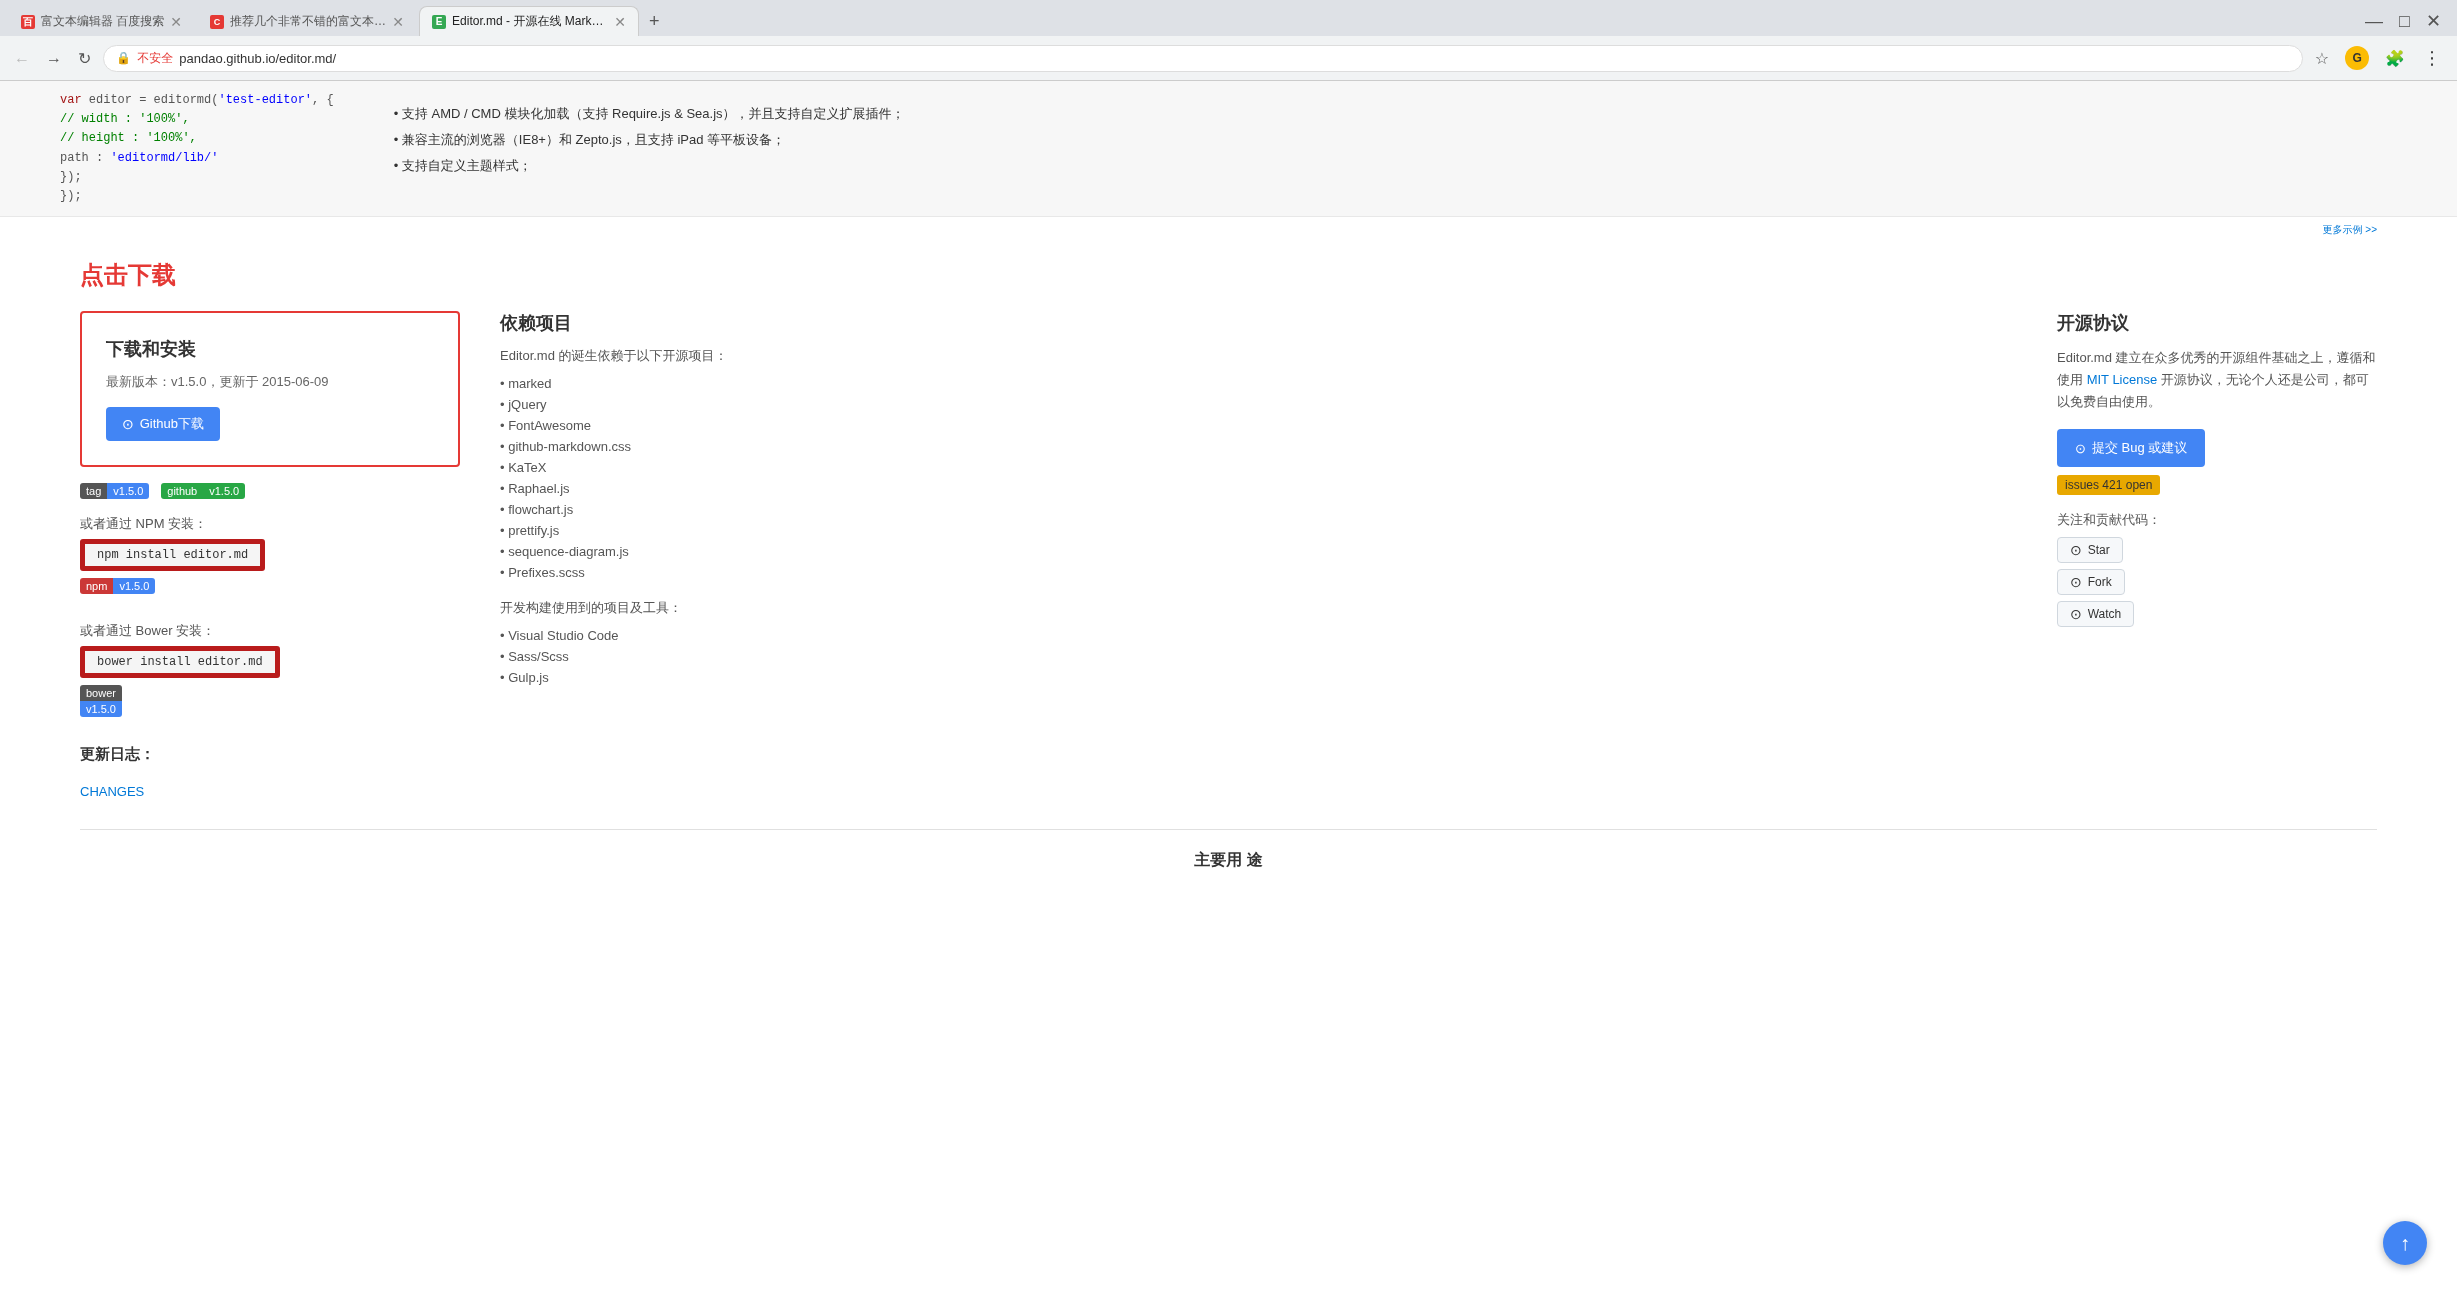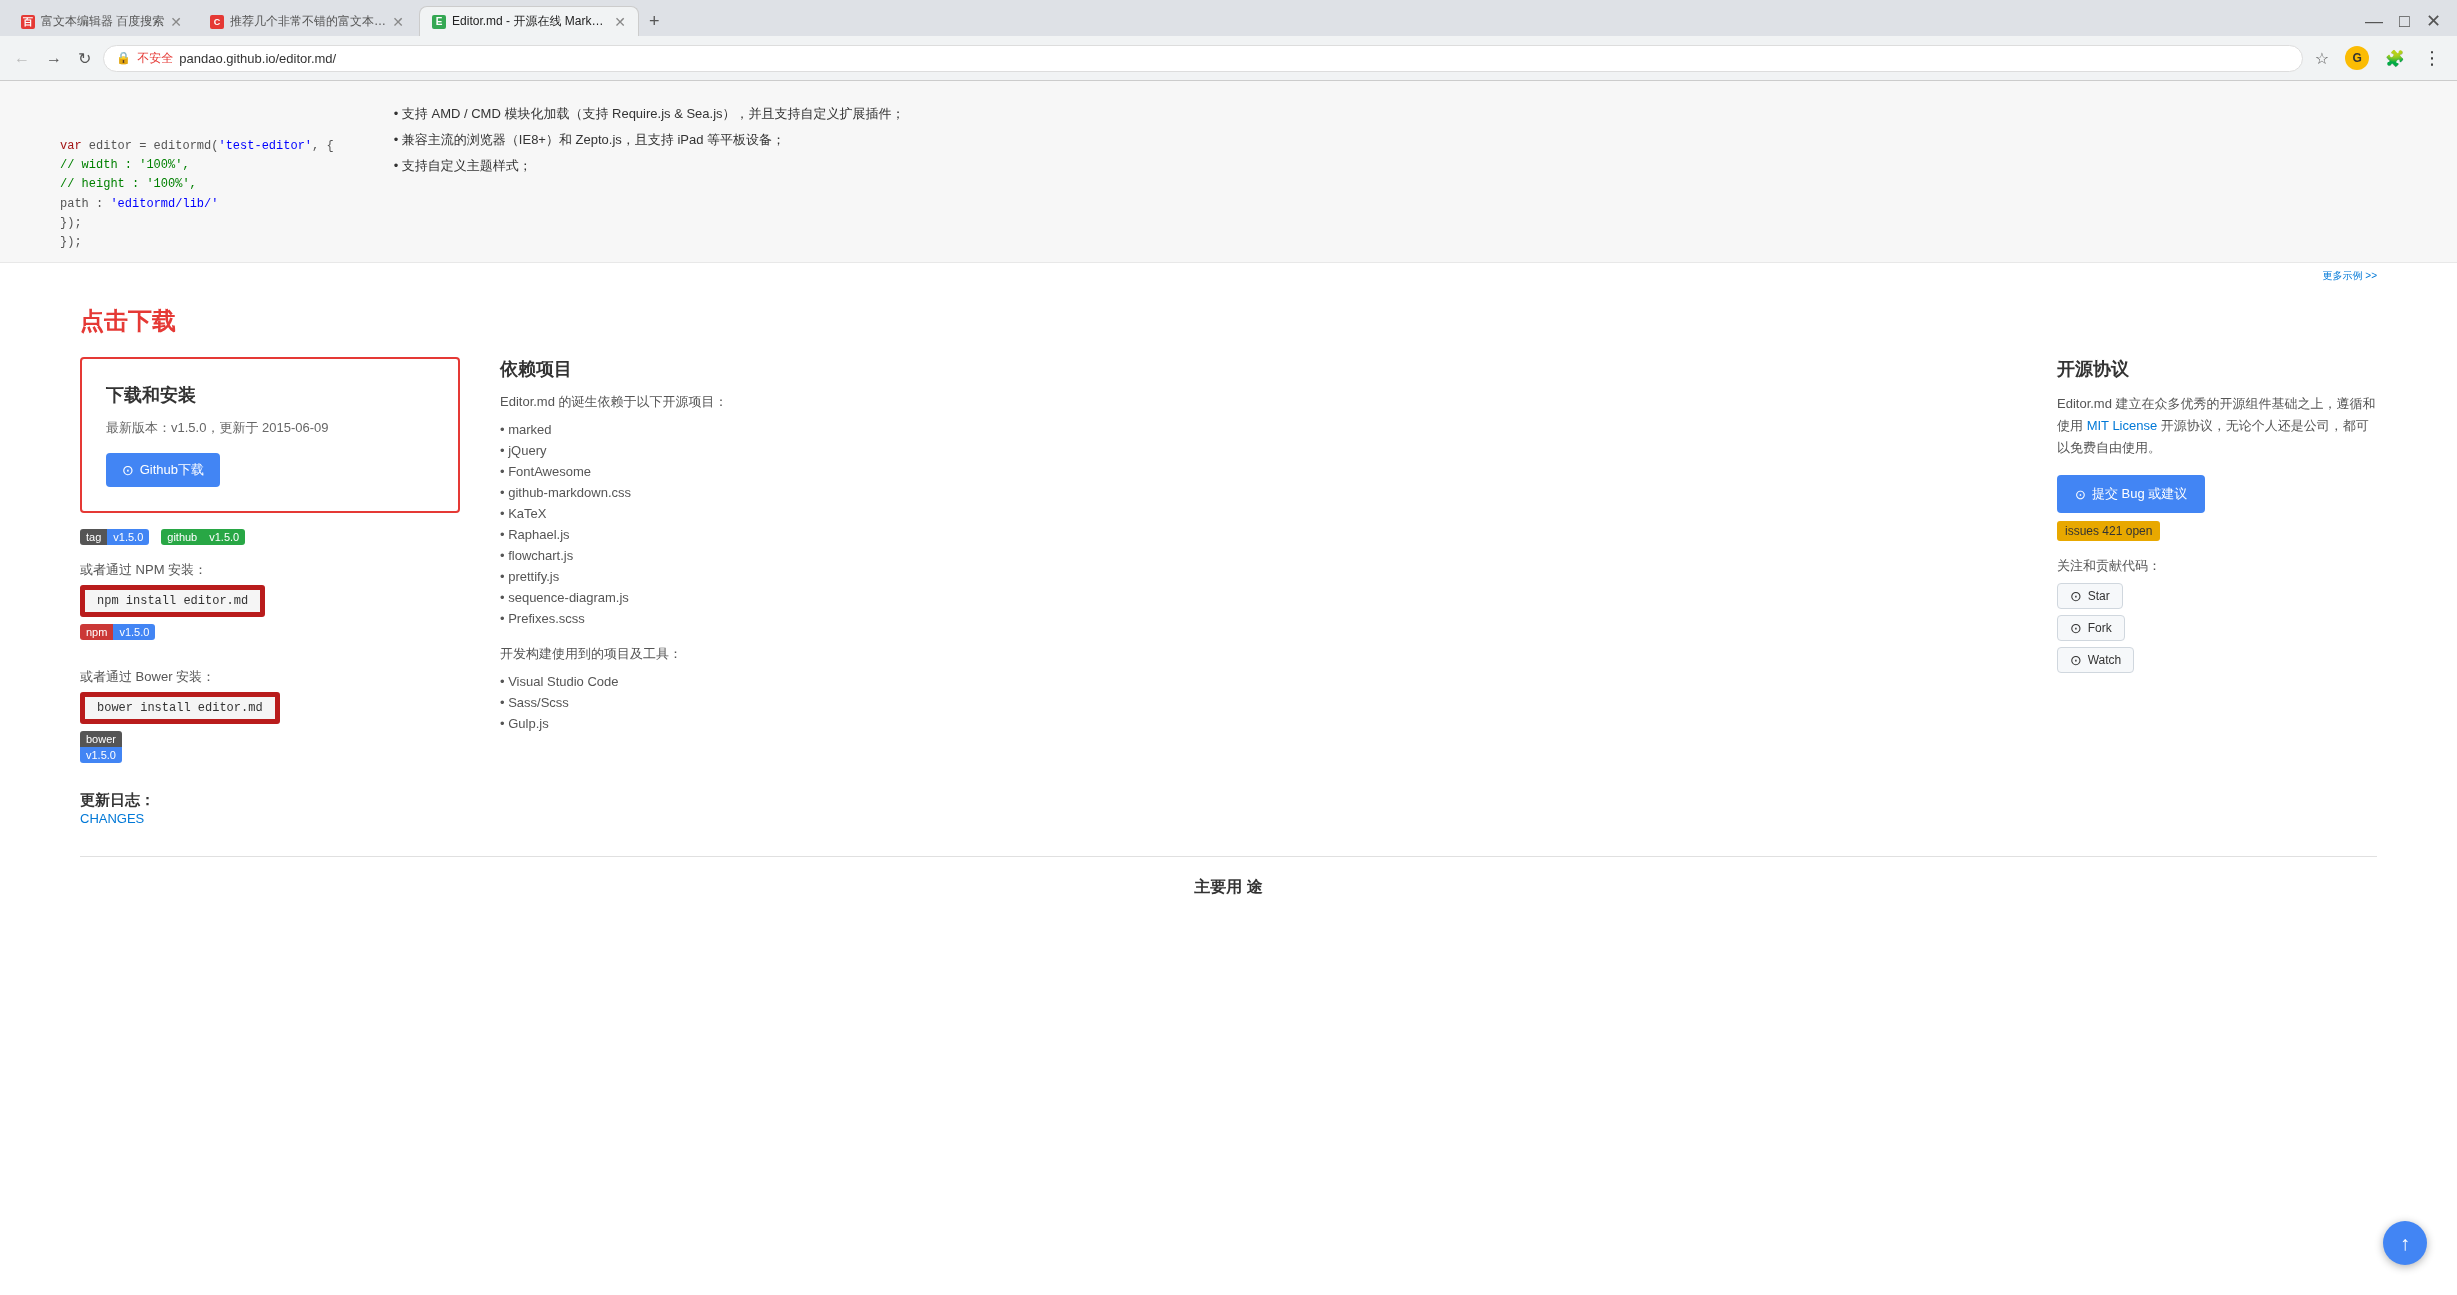--- a/index.html
+++ b/index.html
@@ -140,21 +140,20 @@
       padding: 10px 20px 10px 60px;
       border-bottom: 1px solid #e8e8e8;
       display: flex;
       gap: 40px;
     }
     .code-block {
       font-family: 'Courier New', monospace;
       font-size: 12px;
       color: #555;
       line-height: 1.6;
-      margin-top: 46px;
     }
     .code-block .kw { color: #a31515; }
     .code-block .str { color: #0000ff; }
 
     .features-list {
       padding: 10px 20px;
       font-size: 13px;
       color: #333;
       line-height: 2;
       list-style: none;
@@ -289,21 +288,21 @@
     }
     .bower-badge .bower-label { background: #555; color: white; padding: 2px 6px; }
     .bower-badge .bower-version { background: #4285f4; color: white; padding: 2px 6px; }
 
     .changelog-section {
       margin-top: 16px;
     }
     .changelog-title {
       font-size: 15px;
       font-weight: bold;
-      margin-bottom: 0;
+      margin-bottom: 19px;
       color: #333;
     }
     .changelog-link {
       color: #0078d7;
       text-decoration: none;
       font-size: 13px;
     }
 
     
     .section-title {

